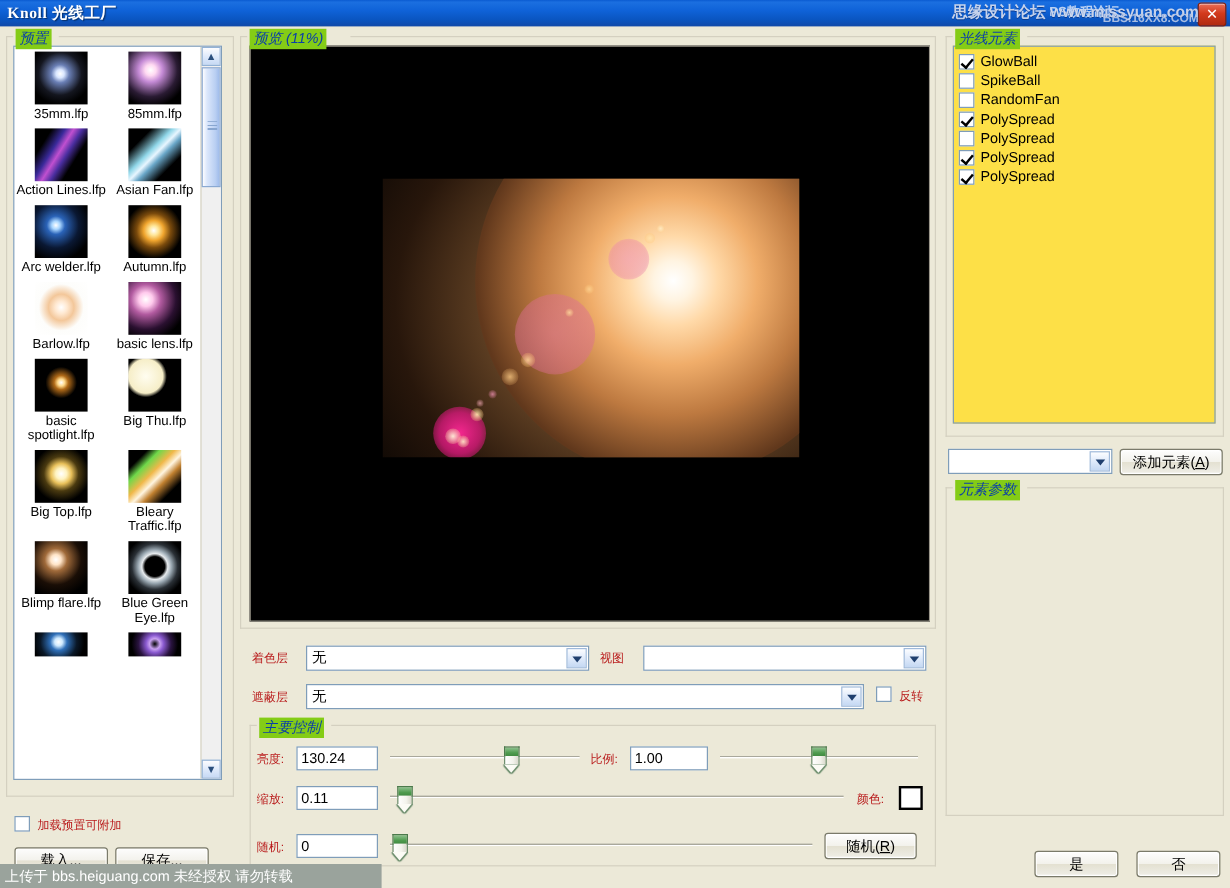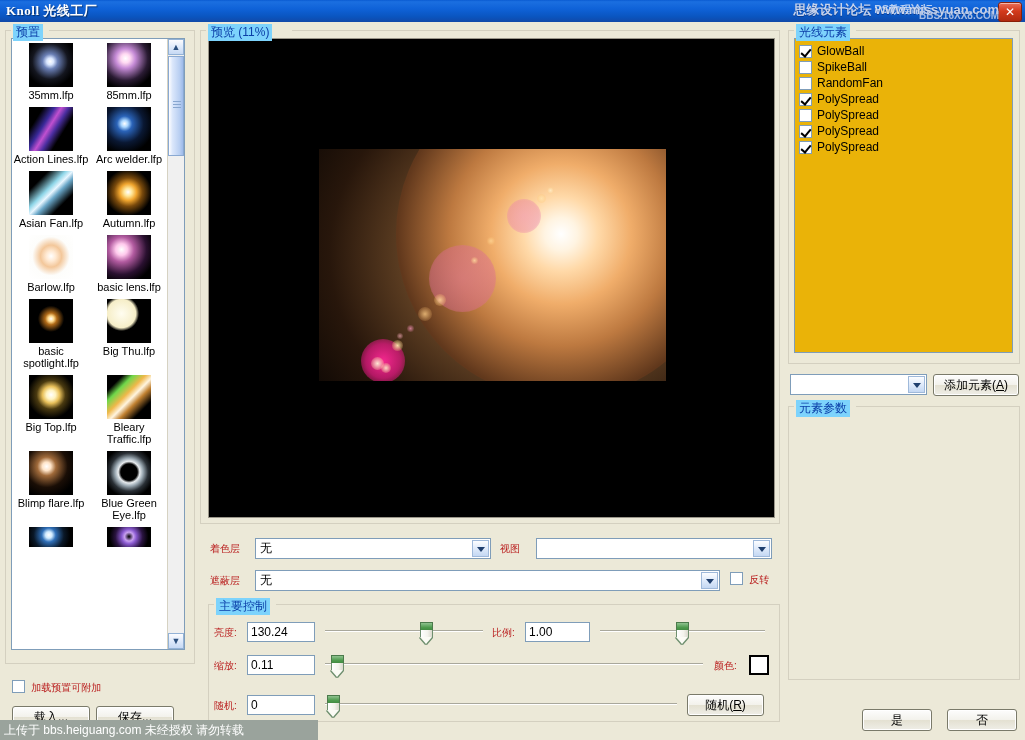--- a/index.html
+++ b/index.html
@@ -51,22 +51,22 @@
   
   .group{position:absolute;}
   .group > .gframe{
     position:absolute;left:0;top:6px;right:0;bottom:0;
     border:1px solid #d4d0c0;border-top:none;
   }
   .group > .gframe:before,.group > .gframe:after{
     content:"";position:absolute;top:-1px;height:1px;background:#d4d0c0;
   }
   .glabel{
-    position:absolute;left:8px;top:0;background:#7dd3fc;padding:0 3px;
-    color:#0b3fa8;font-size:12px;z-index:2;
+    position:absolute;left:8px;top:0;background:#84cc16;padding:0 3px;
+    color:#0b3fa8;font-size:12px;z-index:2;font-style:italic;
   }
   .gtopline{position:absolute;left:0;top:6px;height:1px;background:#d4d0c0;}
   
   #presetPanel{left:5px;top:24px;width:190px;height:640px;}
   #presetList{
     position:absolute;left:6px;top:14px;width:172px;height:610px;
     background:#fff;border:1px solid #7f9db9;overflow:hidden;
   }
   #presetGrid{
     position:absolute;left:0;top:0;width:156px;height:100%;
@@ -146,21 +146,21 @@
   .glow-wide{
     position:absolute;right:-120px;top:-140px;width:520px;height:470px;border-radius:50%;
     background:radial-gradient(ellipse at 55% 52%,
       rgba(255,214,160,.85) 0%,rgba(206,140,78,.55) 30%,rgba(120,68,34,.33) 55%,rgba(40,20,8,0) 80%);
   }
   .orb{position:absolute;border-radius:50%;}
   
   #elemPanel{left:788px;top:24px;width:232px;height:340px;}
   #elemList{
     position:absolute;left:6px;top:14px;width:219px;height:315px;
-    background:#eab308;border:1px solid #7f9db9;padding:4px 0 0 4px;box-sizing:border-box;
+    background:#fde047;border:1px solid #7f9db9;padding:4px 0 0 4px;box-sizing:border-box;
   }
   .elem-row{height:16px;display:flex;align-items:center;font-size:12px;}
   .elem-row .cb{margin-right:5px;}
   
   .combo{
     position:relative;box-sizing:border-box;background:#fff;border:1px solid #7f9db9;
     height:21px;font-size:12px;line-height:19px;padding-left:4px;
   }
   .combo .arrowbox{
     position:absolute;right:1px;top:1px;width:17px;height:17px;
@@ -236,26 +236,26 @@
         </div>
         <div class="preset">
           <div class="thumb" style="background: radial-gradient(circle at 42% 35%, rgb(255, 255, 255) 0%, rgb(255, 217, 242) 12%, rgb(197, 139, 214) 26%, rgb(42, 27, 51) 58%, rgb(0, 0, 0) 80%);"></div>
           <div class="pname">85mm.lfp</div>
         </div>
         <div class="preset">
           <div class="thumb" style="background: linear-gradient(122deg, rgb(0, 0, 0) 20%, rgb(58, 42, 154) 36%, rgb(192, 80, 208) 46%, rgb(75, 46, 160) 56%, rgb(0, 0, 0) 70%);"></div>
           <div class="pname">Action Lines.lfp</div>
         </div>
         <div class="preset">
+          <div class="thumb" style="background: linear-gradient(135deg, rgb(0, 0, 0) 22%, rgb(143, 214, 232) 42%, rgb(232, 246, 255) 50%, rgb(106, 167, 200) 58%, rgb(0, 0, 0) 76%);"></div>
+          <div class="pname">Asian Fan.lfp</div>
+        </div>
+        <div class="preset">
           <div class="thumb" style="background: radial-gradient(circle at 40% 38%, rgb(255, 255, 255) 0%, rgb(169, 214, 255) 9%, rgb(42, 99, 184) 20%, rgb(10, 24, 51) 50%, rgb(0, 0, 0) 78%);"></div>
           <div class="pname">Arc welder.lfp</div>
-        </div>
-        <div class="preset">
-          <div class="thumb" style="background: linear-gradient(135deg, rgb(0, 0, 0) 22%, rgb(143, 214, 232) 42%, rgb(232, 246, 255) 50%, rgb(106, 167, 200) 58%, rgb(0, 0, 0) 76%);"></div>
-          <div class="pname">Asian Fan.lfp</div>
         </div>
         <div class="preset">
           <div class="thumb" style="background: radial-gradient(circle at 48% 48%, rgb(255, 255, 255) 0%, rgb(255, 231, 154) 12%, rgb(240, 165, 46) 26%, rgb(122, 74, 12) 44%, rgb(0, 0, 0) 72%);"></div>
           <div class="pname">Autumn.lfp</div>
         </div>
         <div class="preset">
           <div class="thumb" style="background: radial-gradient(at 50% 48%, rgb(255, 255, 255) 0%, rgb(255, 233, 210) 16%, rgb(243, 199, 154) 34%, rgb(253, 253, 251) 60%, rgb(255, 255, 255) 100%);"></div>
           <div class="pname">Barlow.lfp</div>
         </div>
         <div class="preset">

